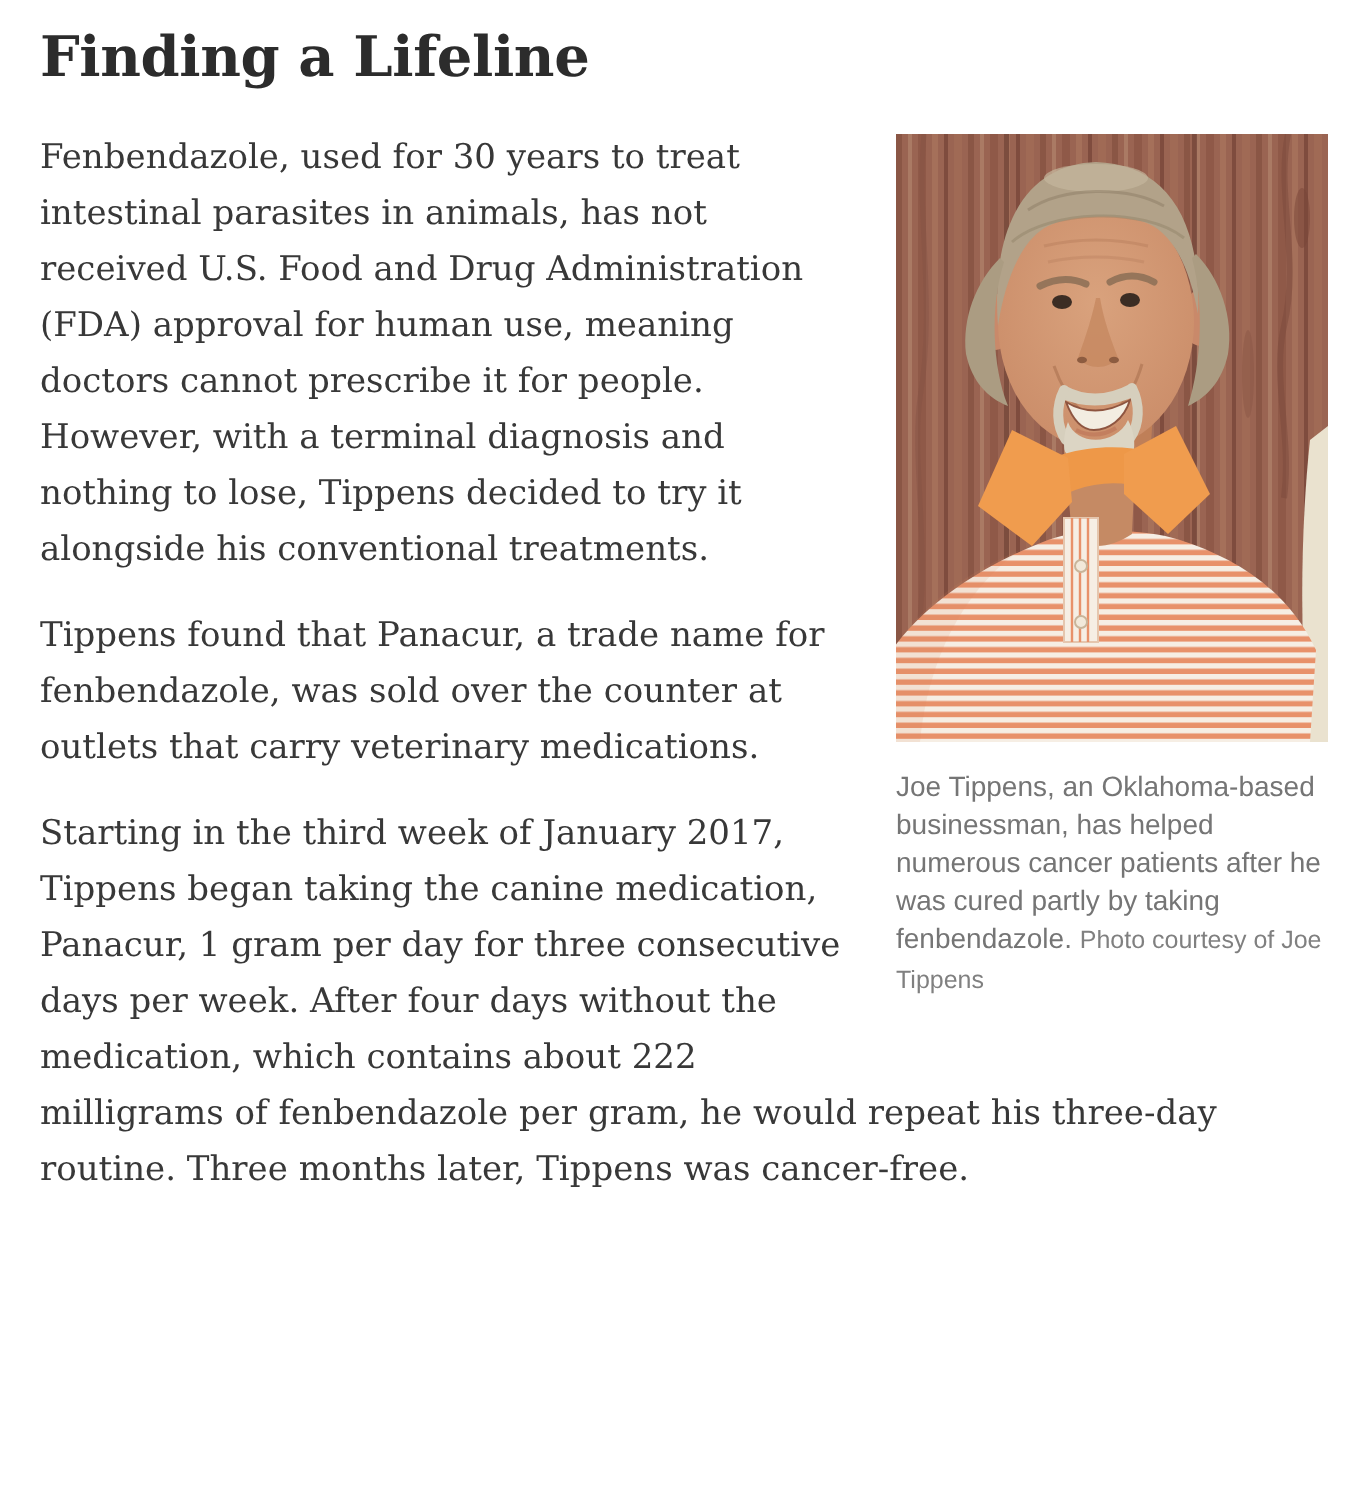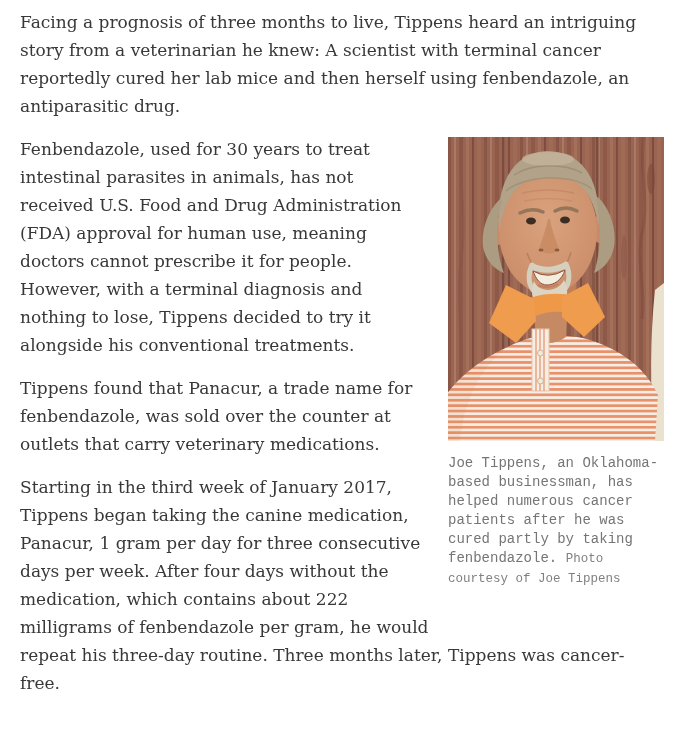--- a/index.html
+++ b/index.html
@@ -39,38 +39,38 @@
     margin: 2px 0 28px 16px;
     padding: 0;
   }
   .photo-frame {
     width: 216px;
     height: 304px;
     line-height: 0;
   }
   .photo-frame svg { display: block; }
   figcaption.photo-caption {
-    font-family: Liberation Mono, monospace;
+    font-family: Liberation Sans, sans-serif;
     font-size: 14px;
     line-height: 19px;
     color: #757575;
     margin-top: 13px;
   }
   figcaption .credit {
     font-size: 12.5px;
     color: #808080;
   }
 </style>
 </head>
 <body>
 
 <div class="article">
 
+  <h1 class="page-title">Finding a Lifeline</h1>
 
-  <p class="body-para">Facing a prognosis of three months to live, Tippens heard an intriguing story from a veterinarian he knew: A scientist with terminal cancer reportedly cured her lab mice and then herself using fenbendazole, an antiparasitic drug.</p>
 
   <figure class="photo-figure">
     <div class="photo-frame">
       <svg width="216" height="304" viewBox="0 0 216 304" xmlns="http://www.w3.org/2000/svg">
         <defs>
           <pattern id="wood" width="36" height="304" patternUnits="userSpaceOnUse">
             <rect width="36" height="304" fill="#9a6452"></rect>
             <rect x="0" width="3" height="304" fill="#8a5645"></rect>
             <rect x="6" width="2" height="304" fill="#aa7a64"></rect>
             <rect x="11" width="4" height="304" fill="#8f5948"></rect>

